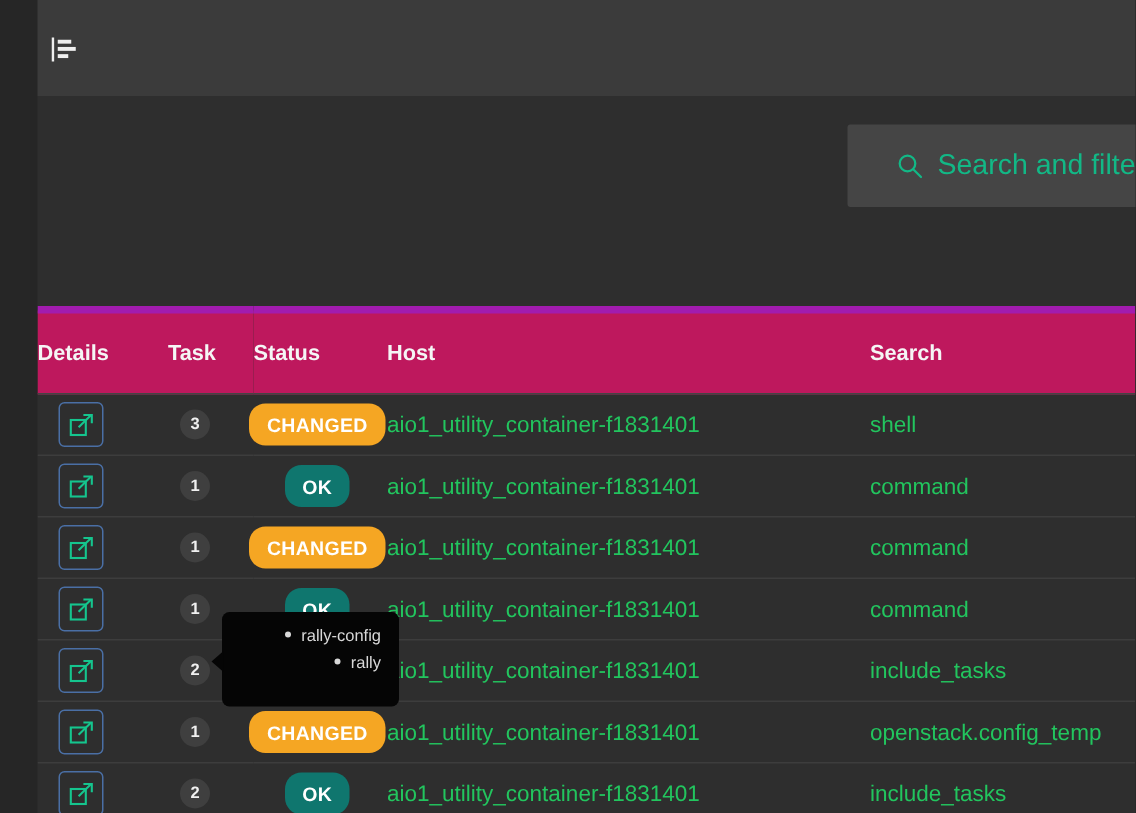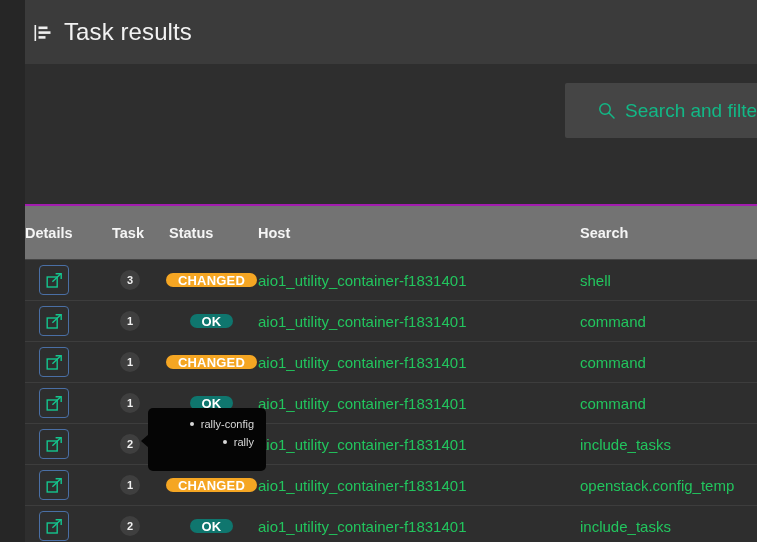--- a/index.html
+++ b/index.html
@@ -112,22 +112,22 @@
   }
   table.results thead th {
     text-align: left;
     font-size: 14.5px;
     font-weight: bold;
     color: #f5f5f5;
     padding: 0;
     height: 53px;
     vertical-align: middle;
     border-bottom: 1px solid #444;
-    border-top: 2px solid #a21caf;
-    background: #737373;
+    border-top: 5px solid #a21caf;
+    background: #be185d;
     white-space: nowrap;
   }
   table.results tbody td {
     height: 40px;
     padding: 0;
     vertical-align: middle;
     border-bottom: 1px solid #3d3d3d;
     font-size: 14.5px;
     background: transparent;
   }
@@ -179,21 +179,21 @@
     box-sizing: border-box;
     cursor: pointer;
     margin-left: 8px;
   }
 
   
   .status-pill {
     display: inline-flex;
     align-items: center;
     justify-content: center;
-    height: 14px;
+    height: 28px;
     padding: 0 12px;
     border-radius: 11px;
     font-size: 13px;
     font-weight: bold;
     color: #ffffff;
     letter-spacing: 0.2px;
     white-space: nowrap;
     box-sizing: border-box;
   }
   .status-changed { background: #f5a623; }
@@ -273,21 +273,20 @@
   <div class="header-bar">
     <div class="header-title-wrap">
       <span class="tasks-icon">
         <svg width="20" height="20" viewBox="0 0 20 20" xmlns="http://www.w3.org/2000/svg">
           <rect x="1.5" y="2" width="1.6" height="16" fill="#efefef"></rect>
           <rect x="5.5" y="3.5" width="9" height="2.6" fill="#efefef"></rect>
           <rect x="5.5" y="8.3" width="12" height="2.6" fill="#efefef"></rect>
           <rect x="5.5" y="13.1" width="7" height="2.6" fill="#efefef"></rect>
         </svg>
       </span>
-      <span class="header-title">Task results</span>
     </div>
   </div>
 
   <div class="toolbar">
     <div class="search-box">
       <span class="search-icon">
         <svg width="17" height="17" viewBox="0 0 17 17" xmlns="http://www.w3.org/2000/svg">
           <circle cx="7" cy="7" r="5.2" fill="none" stroke="#12b886" stroke-width="1.5"></circle>
           <line x1="10.8" y1="10.8" x2="16" y2="16" stroke="#12b886" stroke-width="1.5" stroke-linecap="round"></line>
         </svg>

